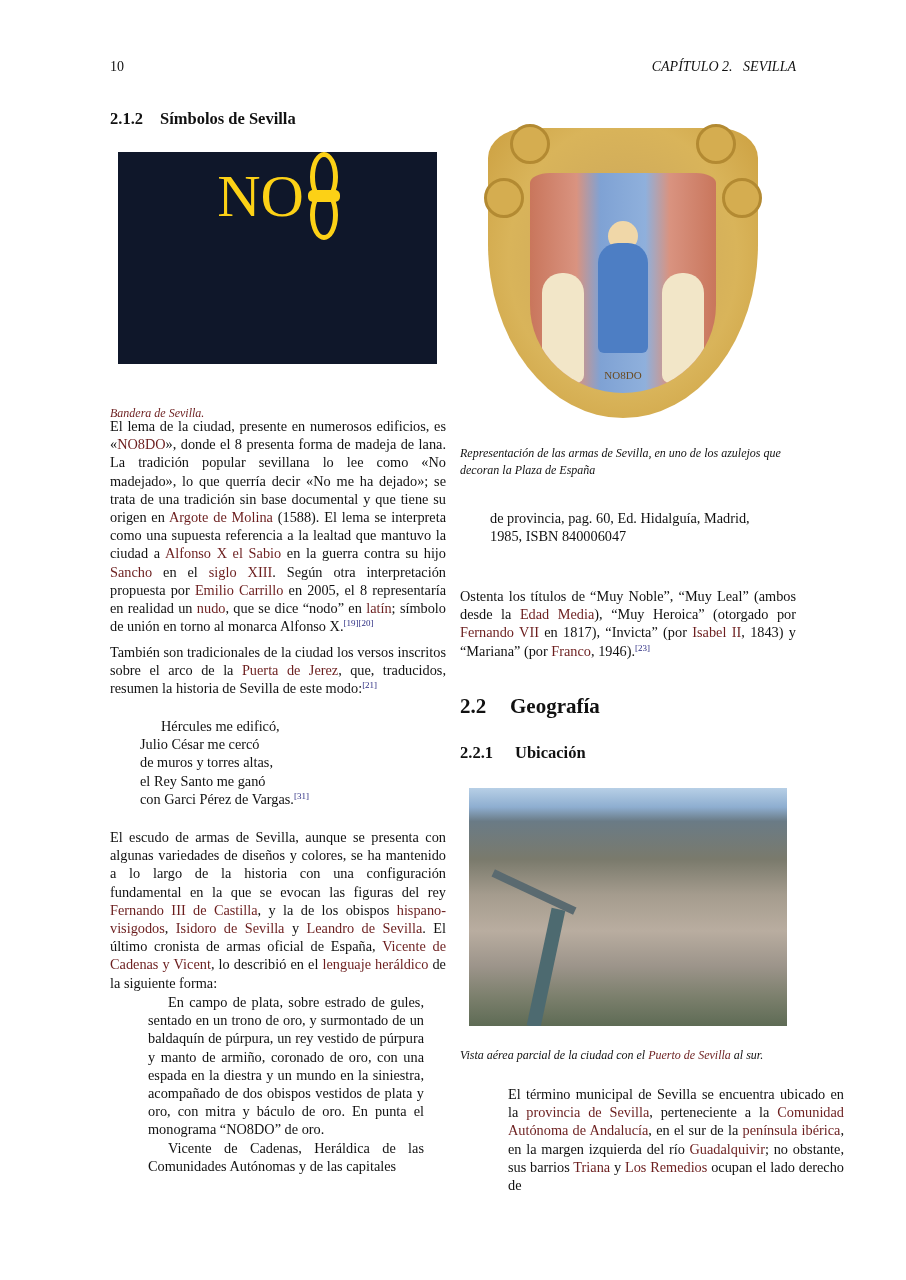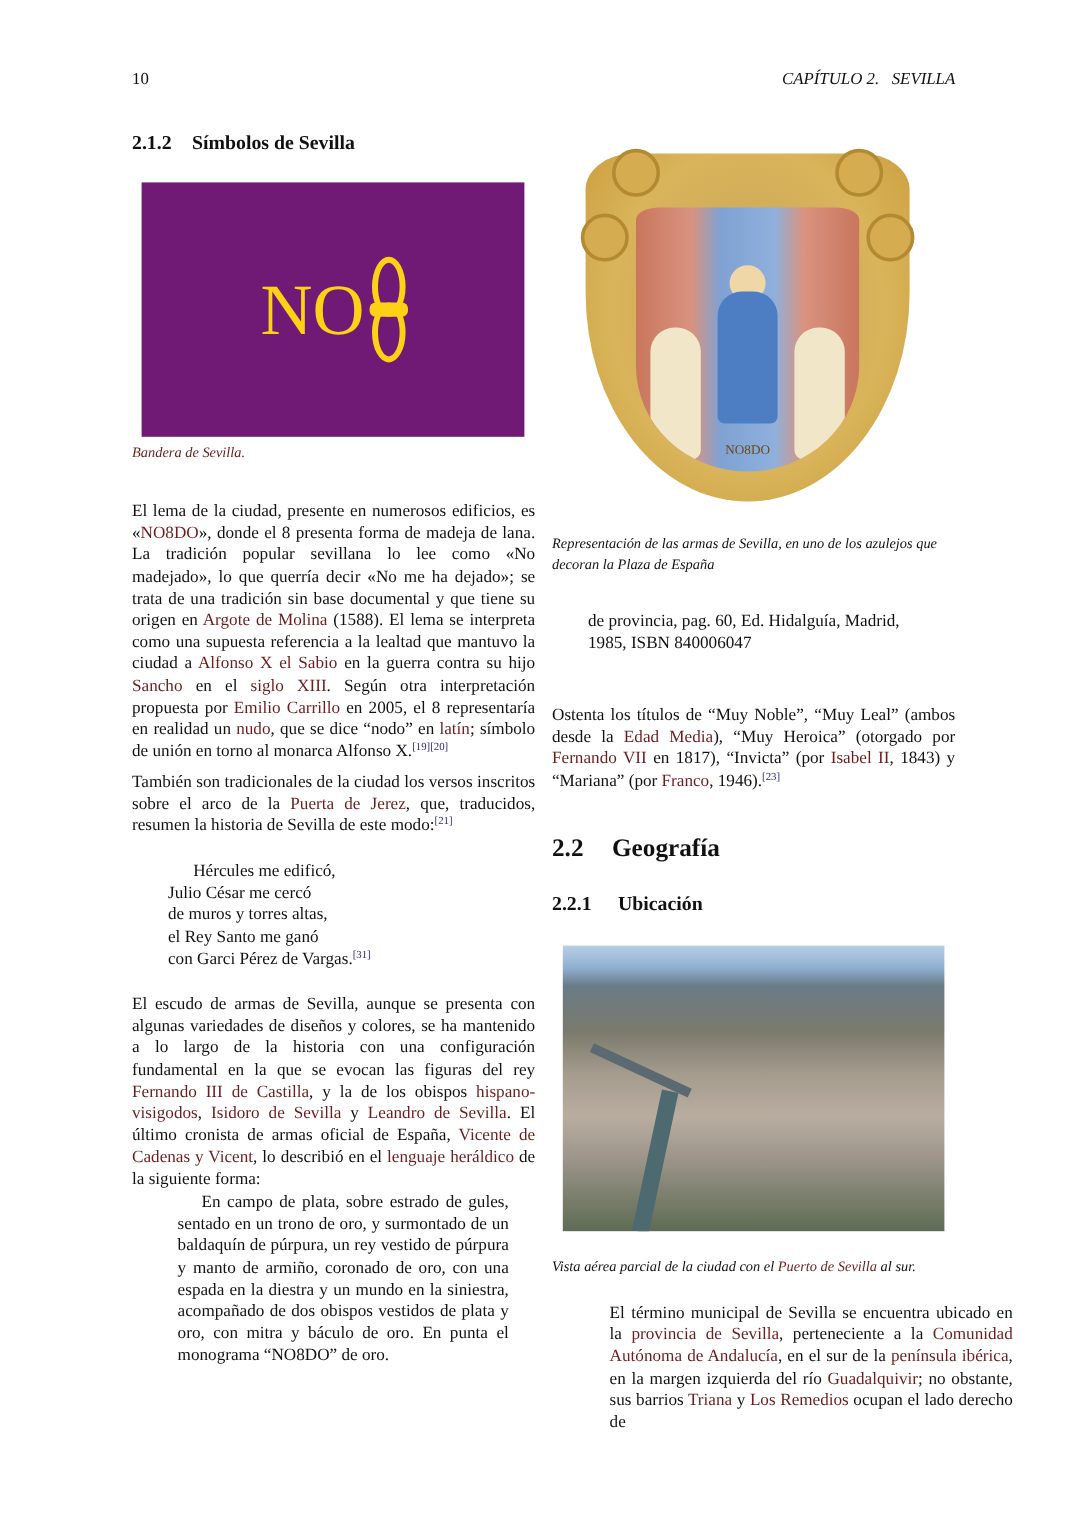--- a/index.html
+++ b/index.html
@@ -16,21 +16,21 @@
   h2 { margin: 0; font-size: 21px; font-weight: bold; }
   .secnum { display: inline-block; width: 50px; }
   .secnum2 { display: inline-block; width: 50px; }
   p { margin: 0; }
   .link { color: #6b1d1d; }
   sup { font-size: 9px; line-height: 0; vertical-align: 5px; color: #2a2a80; }
   .caption { font-style: italic; font-size: 12px; line-height: 17px; }
   .quote { position: absolute; font-size: 14.3px; line-height: 18.2px; }
   .indent { text-indent: 20px; }
   .figure { position: absolute; }
-  .flag { background: #701a75; display: flex; align-items: center; justify-content: center; }
+  .flag { background: #0f172a; display: flex; align-items: flex-start; justify-content: center; }
   .flag-text { font-family: "Liberation Serif", serif; color: #fcd116; font-size: 60px; letter-spacing: 0px; display: flex; align-items: center; }
   .eight { display: inline-block; width: 22px; height: 88px; margin: 0 6px; position: relative; }
   .eight .loop { position: absolute; left: 0; width: 18px; height: 40px; border: 5px solid #fcd116; border-radius: 50%; }
   .eight .loop.top { top: 0; }
   .eight .loop.bot { bottom: 0; }
   .eight .knot { position: absolute; left: -2px; top: 38px; width: 32px; height: 12px; background: #fcd116; border-radius: 5px; }
   .shield { background: radial-gradient(ellipse at 50% 45%, #c8a35a 0%, #d9b45a 60%, #c99b3a 100%); border-radius: 40px 40px 50% 50% / 30px 30px 60% 60%; }
   .shield-inner { position: absolute; left: 42px; top: 45px; width: 186px; height: 220px; border-radius: 20px 20px 50% 50% / 10px 10px 40% 40%; background: linear-gradient(90deg, #c9765c 0%, #d99380 25%, #7fa2d4 38%, #8fb0dc 62%, #d99380 75%, #c9765c 100%); overflow: hidden; }
   .figure-king { position: absolute; left: 68px; top: 70px; width: 50px; height: 110px; background: #4d7ec4; border-radius: 20px 20px 6px 6px; }
   .figure-king-head { position: absolute; left: 78px; top: 48px; width: 30px; height: 30px; background: #f0d7a8; border-radius: 50%; }
@@ -54,21 +54,21 @@
   <div class="flag-text">
     <span>NO</span>
     <span class="eight">
       <span class="loop top"></span>
         <span class="loop bot"></span>
         <span class="knot"></span>
     </span>
   </div>
 </div>
 
-<div class="abs caption link" style="left:110px; top:369px;">Bandera de Sevilla.</div>
+<div class="abs caption link" style="left:110px; top:405px;">Bandera de Sevilla.</div>
 
 <div class="col left" style="top:417px;">
   <p><span>El lema de la ciudad, presente en numerosos edificios, es «</span><span class="link">NO8DO</span><span>», donde el 8 presenta forma de madeja de lana. La tradición popular sevillana lo lee como «No madejado», lo que querría decir «No me ha dejado»; se trata de una tradición sin base documental y que tiene su origen en </span><span class="link">Argote de Molina</span><span> (1588). El lema se interpreta como una supuesta referencia a la lealtad que mantuvo la ciudad a </span><span class="link">Alfonso X el Sabio</span><span> en la guerra contra su hijo </span><span class="link">Sancho</span><span> en el </span><span class="link">siglo XIII</span><span>. Según otra interpretación propuesta por </span><span class="link">Emilio Carrillo</span><span> en 2005, el 8 representaría en realidad un </span><span class="link">nudo</span><span>, que se dice “nodo” en </span><span class="link">latín</span><span>; símbolo de unión en torno al monarca Alfonso X.</span><sup>[19][20]</sup></p>
 </div>
 
 <div class="col left" style="top:643px;">
   <p><span>También son tradicionales de la ciudad los versos inscritos sobre el arco de la </span><span class="link">Puerta de Jerez</span><span>, que, traducidos, resumen la historia de Sevilla de este modo:</span><sup>[21]</sup></p>
 </div>
 
 <div class="quote" style="left:140px; top:717px;">
@@ -78,20 +78,21 @@
   <div>el Rey Santo me ganó</div>
   <div><span>con Garci Pérez de Vargas.</span><sup>[31]</sup></div>
 </div>
 
 <div class="col left" style="top:828px;">
   <p><span>El escudo de armas de Sevilla, aunque se presenta con algunas variedades de diseños y colores, se ha mantenido a lo largo de la historia con una configuración fundamental en la que se evocan las figuras del rey </span><span class="link">Fernando III de Castilla</span><span>, y la de los obispos </span><span class="link">hispano-visigodos</span><span>, </span><span class="link">Isidoro de Sevilla</span><span> y </span><span class="link">Leandro de Sevilla</span><span>. El último cronista de armas oficial de España, </span><span class="link">Vicente de Cadenas y Vicent</span><span>, lo describió en el </span><span class="link">lenguaje heráldico</span><span> de la siguiente forma:</span></p>
 </div>
 
 <div class="col" style="left:148px; width:276px; top:993px;">
   <p class="indent">En campo de plata, sobre estrado de gules, sentado en un trono de oro, y surmontado de un baldaquín de púrpura, un rey vestido de púrpura y manto de armiño, coronado de oro, con una espada en la diestra y un mundo en la siniestra, acompañado de dos obispos vestidos de plata y oro, con mitra y báculo de oro. En punta el monograma “NO8DO” de oro.</p>
+  <p class="indent">Vicente de Cadenas, Heráldica de las Comunidades Autónomas y de las capitales</p>
 </div>
 
 <div class="figure shield" style="left:488px; top:128px; width:270px; height:290px;">
   <div class="scroll" style="left:-4px; top:50px;"></div>
   <div class="scroll" style="right:-4px; top:50px;"></div>
   <div class="scroll" style="left:22px; top:-4px;"></div>
   <div class="scroll" style="right:22px; top:-4px;"></div>
   <div class="shield-inner">
     <div class="figure-king-head"></div>
     <div class="figure-king"></div>

